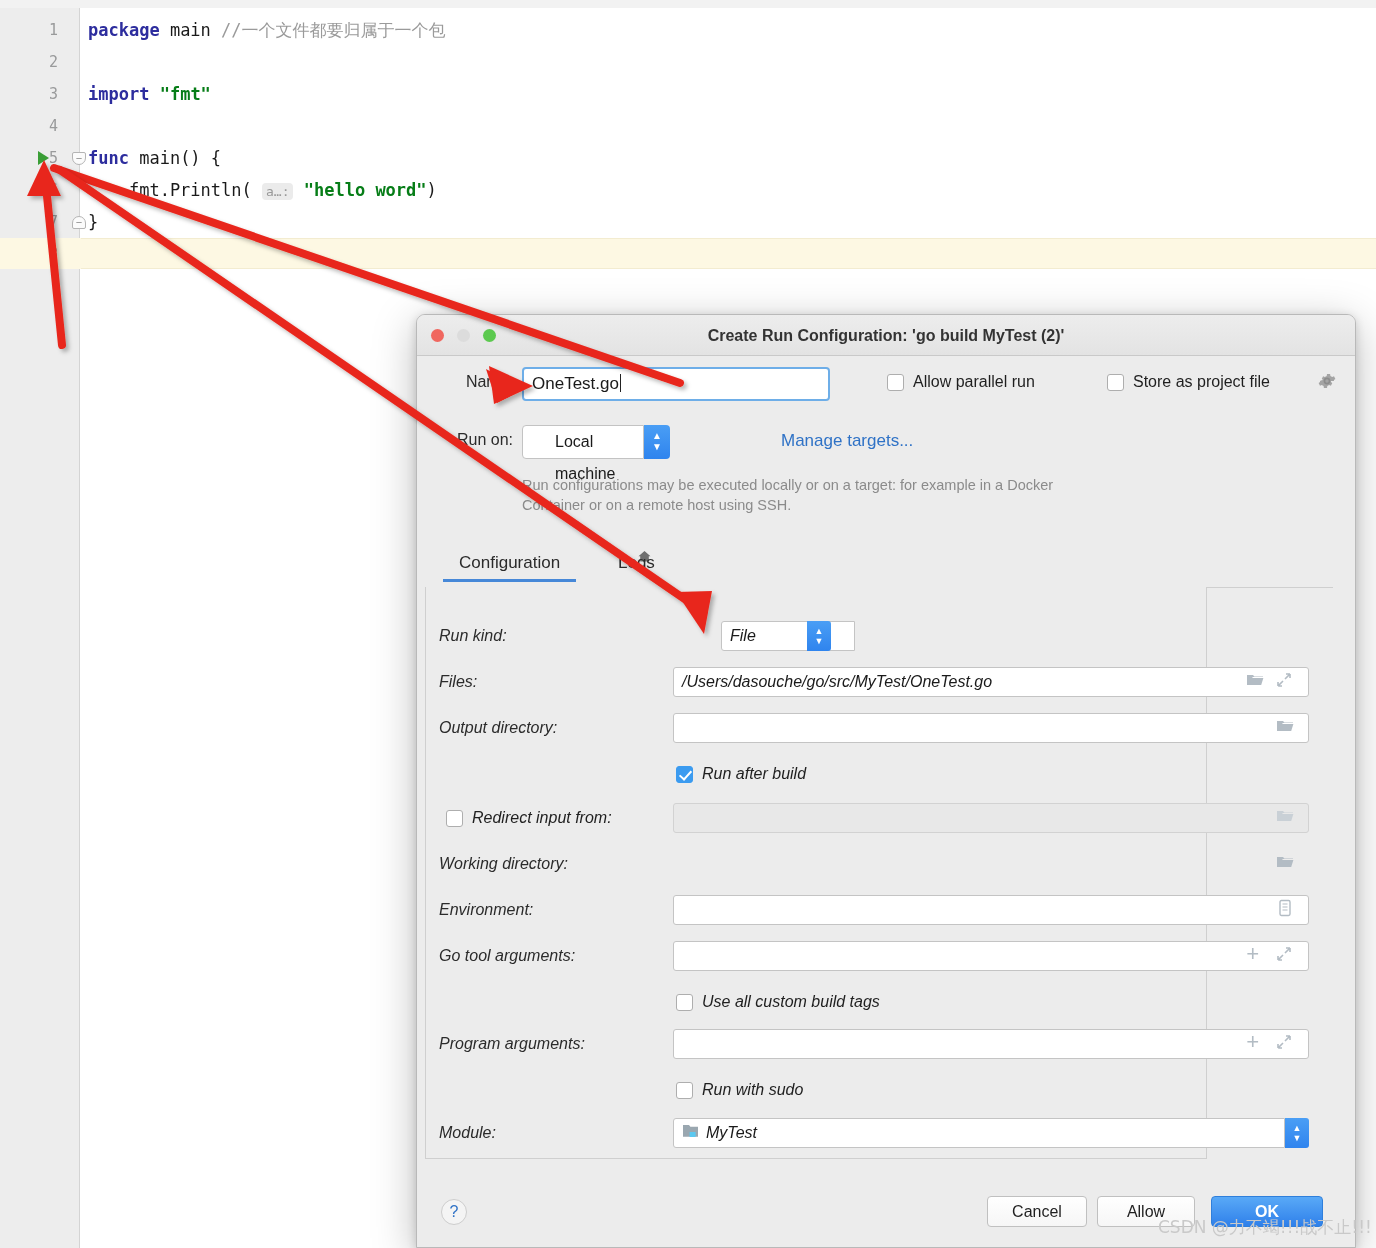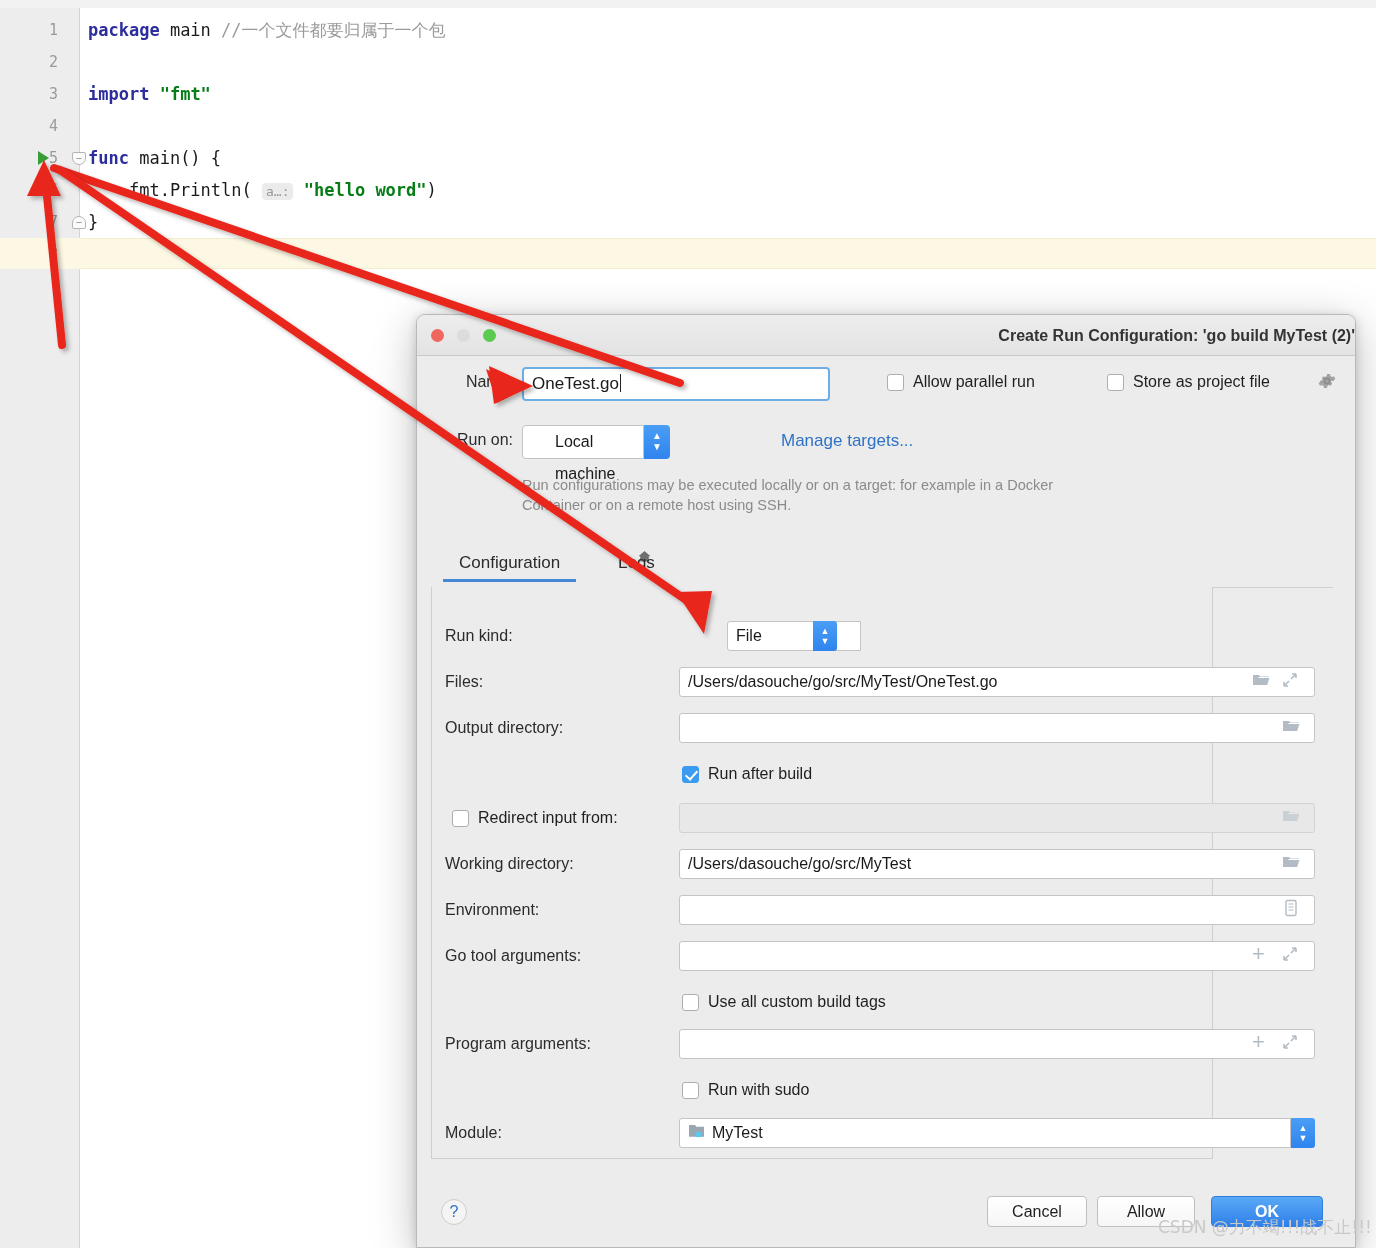--- a/index.html
+++ b/index.html
@@ -74,21 +74,21 @@
   #titlebar {
     position:relative; height:41px;
     background:linear-gradient(#ededed,#e3e3e3);
     border-bottom:1px solid #c9c9c9;
   }
   .traffic { position:absolute; top:14px; width:13px; height:13px; border-radius:50%; }
   .traffic.red   { left:14px; background:#f0675f; }
   .traffic.amber { left:40px; background:#dcdcdc; }
   .traffic.green { left:66px; background:#5cc94f; }
   #dialog-title {
-    line-height:41px; text-align:right; font-size:16px; font-weight:bold; color:#333;
+    line-height:41px; text-align:center; font-size:16px; font-weight:bold; color:#333;
   }
   .lbl { font-size:16px; color:#2b2b2b; }
   .lbl-r { text-align:right; }
 
   #name-input {
     position:absolute; left:105px; top:52px; width:308px; height:34px;
     border:2px solid #6eaee8; border-radius:4px; background:#fff;
     font-size:17px; color:#1a1a1a; padding:0 8px; line-height:30px;
   }
   #name-caret { display:inline-block; width:1px; height:18px; background:#222; vertical-align:-3px; margin-left:1px;}
@@ -141,22 +141,22 @@
   .tab { position:absolute; top:0; font-size:17px; color:#2b2b2b; }
   .tab.active:after {
     content:""; position:absolute; left:-16px; right:-16px; bottom:-9px;
     height:3px; background:#4688d8;
   }
   #tab-configuration { left:16px; }
   #tab-logs { left:175px; }
   #tab-underline { position:absolute; left:26px; top:272px; width:890px; height:1px; background:#cfcfcf; }
 
   #panel {
-    position:absolute; left:14px; top:272px; width:782px; height:572px;
-    border:1px solid #cfcfcf; border-top:none; background:#ececec;
+    position:absolute; left:8px; top:272px; width:782px; height:572px;
+    border:1px solid #cfcfcf; border-top:none; background:#ececec;font-style:italic;
   }
 
   .f-label { position:absolute; font-size:16px; color:#2b2b2b; }
   .f-field {
     position:absolute; background:#fff; border:1px solid #c4c4c4; border-radius:3px;
     font-size:16px; color:#1a1a1a; line-height:28px; padding:0 8px; height:30px;
   }
   .f-field.disabled { background:#e8e8e8; border-color:#d2d2d2; }
   .f-icon { position:absolute; color:#b3bcc4; font-size:16px; }
   .stepper-blue {
@@ -328,21 +328,20 @@
     </div>
     <div class="f-field disabled" style="left:247px; top:216px; width:636px;"><span></span></div>
     <div class="f-icon" style="left:850px; top:221px;">
       <svg width="18" height="16" viewBox="0 0 18 16">
           <path fill="#c9d0d6" d="M1 3h6l1.4 1.6H17V5H6.6L4.4 13H1z"></path>
           <path fill="#c9d0d6" d="M5.4 6h12l-2.2 7h-12z"></path>
         </svg>
     </div>
 
     <div class="f-label" style="left:13px; top:268px;">Working directory:</div>
-    <div class="f-field" style="left:247px; top:262px; width:636px;"><span>/Users/dasouche/go/src/MyTest</span></div>
     <div class="f-icon" style="left:850px; top:267px;">
       <svg width="18" height="16" viewBox="0 0 18 16">
           <path fill="#b3bcc4" d="M1 3h6l1.4 1.6H17V5H6.6L4.4 13H1z"></path>
           <path fill="#b3bcc4" d="M5.4 6h12l-2.2 7h-12z"></path>
         </svg>
     </div>
 
     <div class="f-label" style="left:13px; top:314px;">Environment:</div>
     <div class="f-field" style="left:247px; top:308px; width:636px;"><span></span></div>
     <div class="f-icon" style="left:851px; top:312px;">

